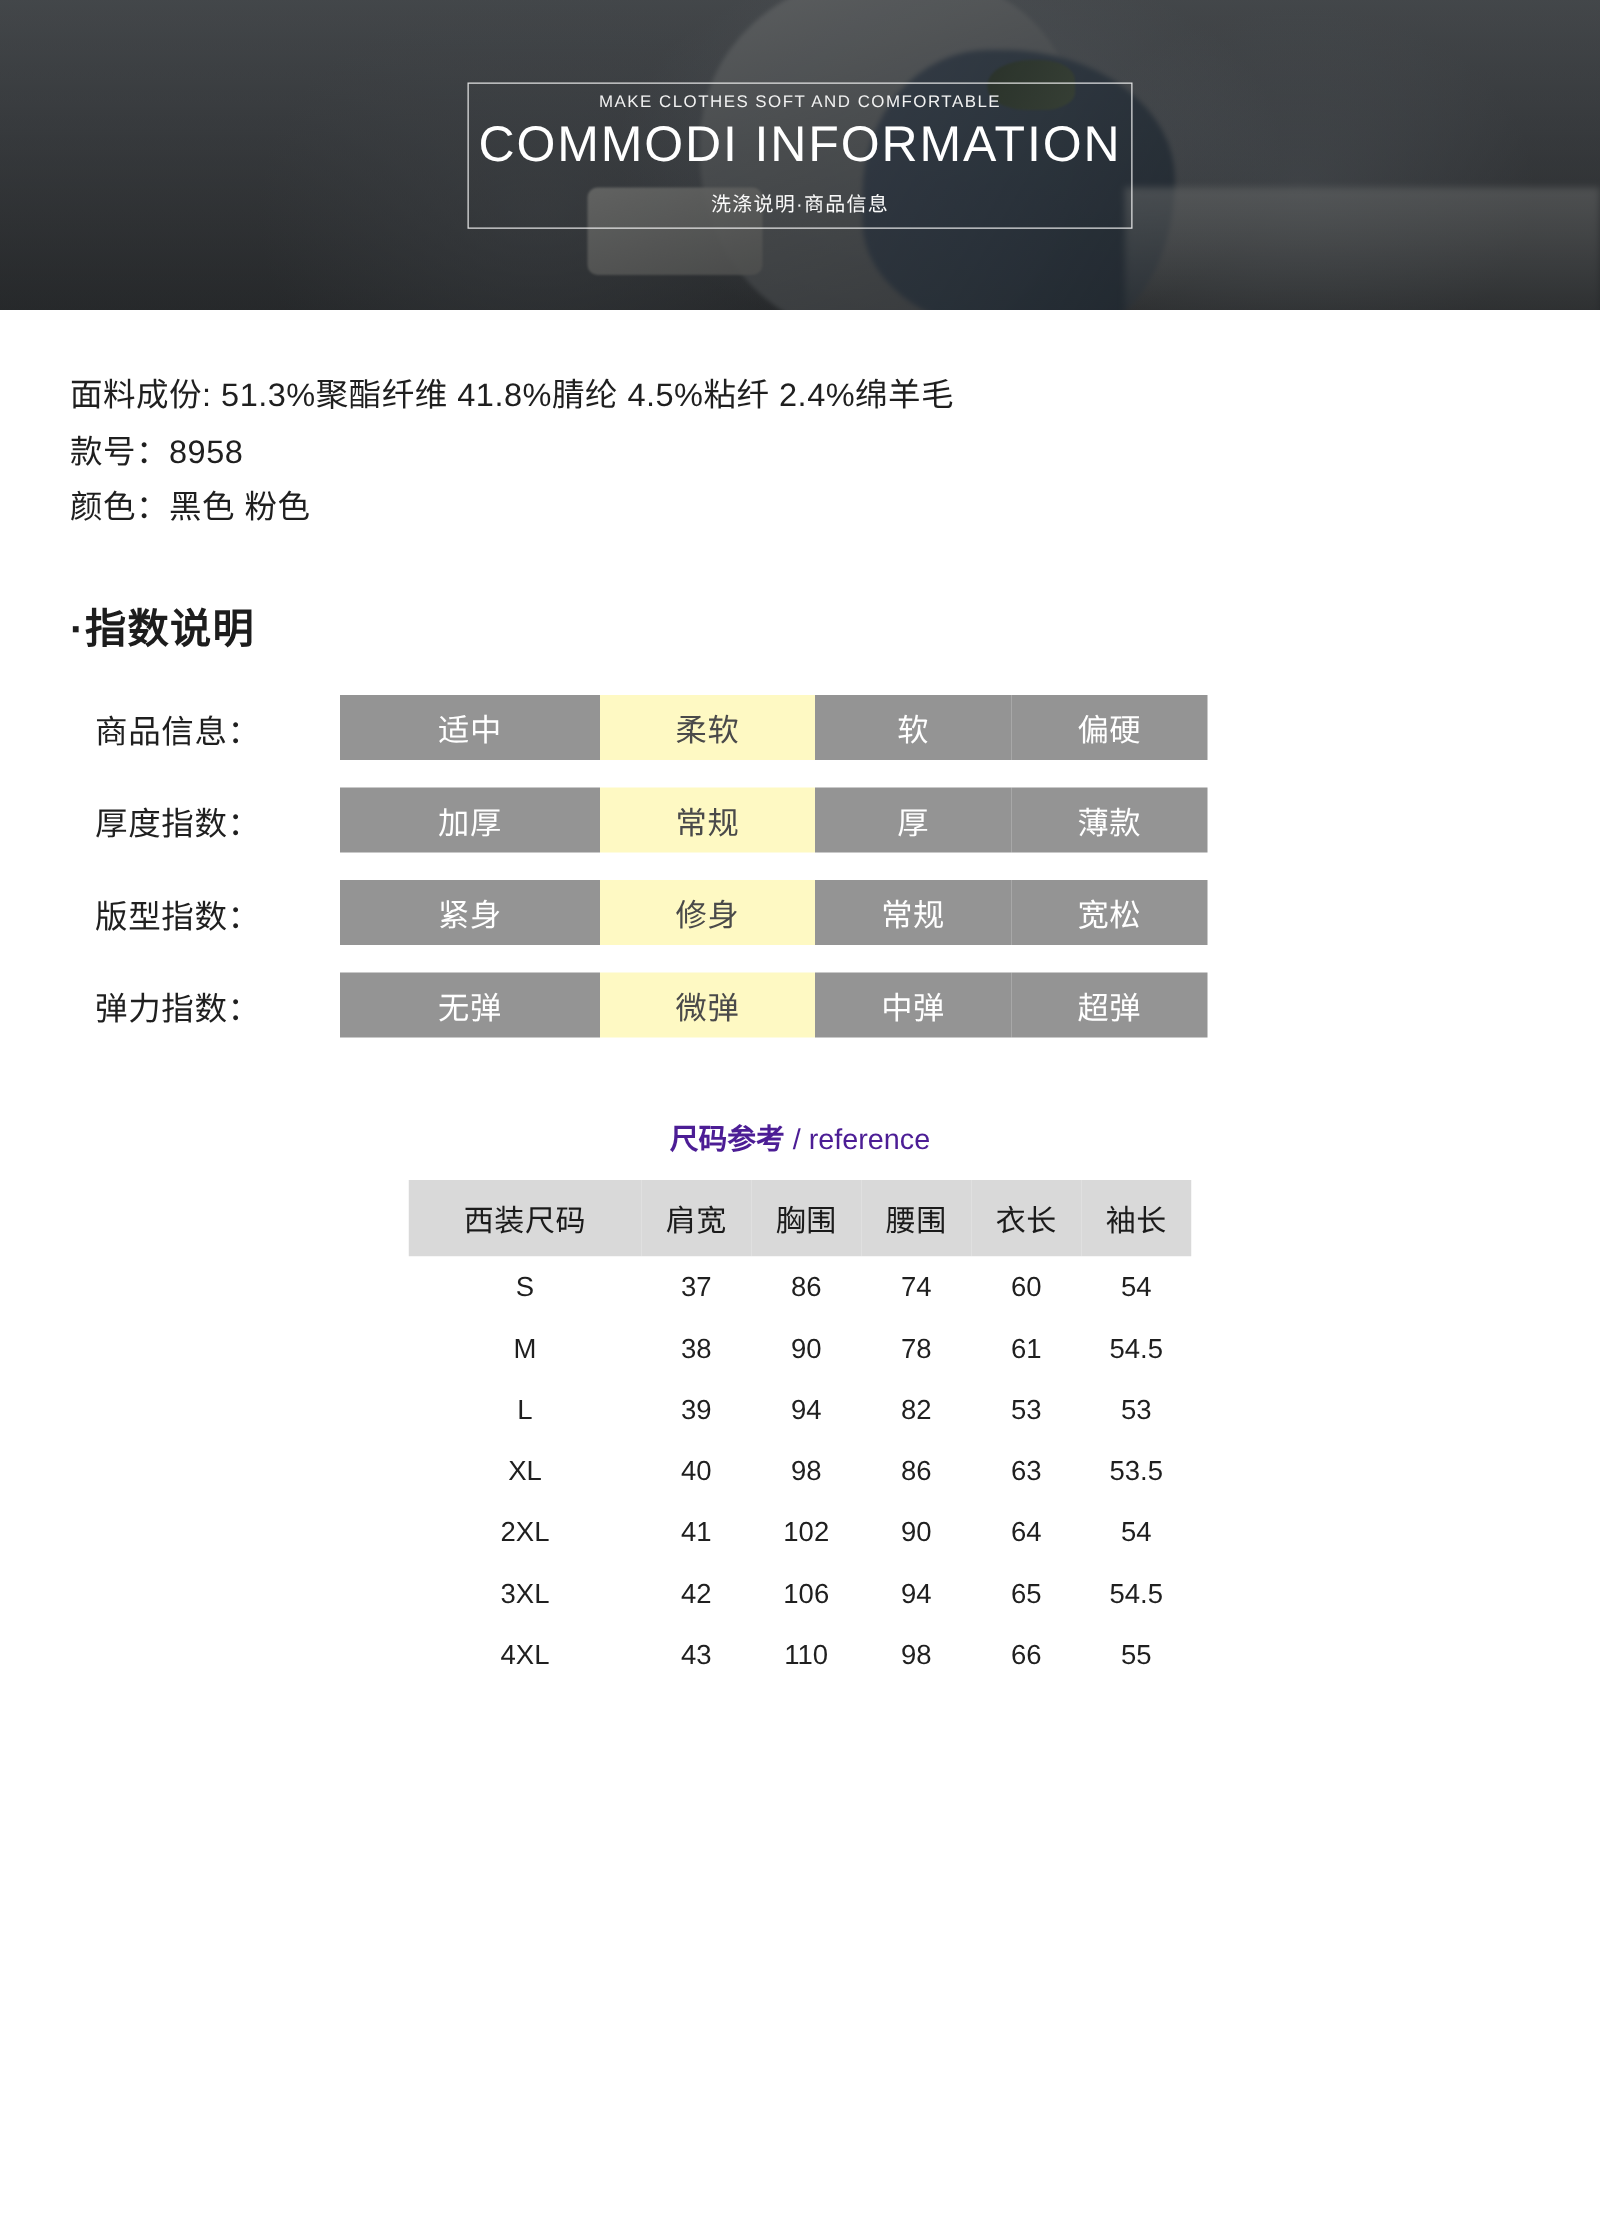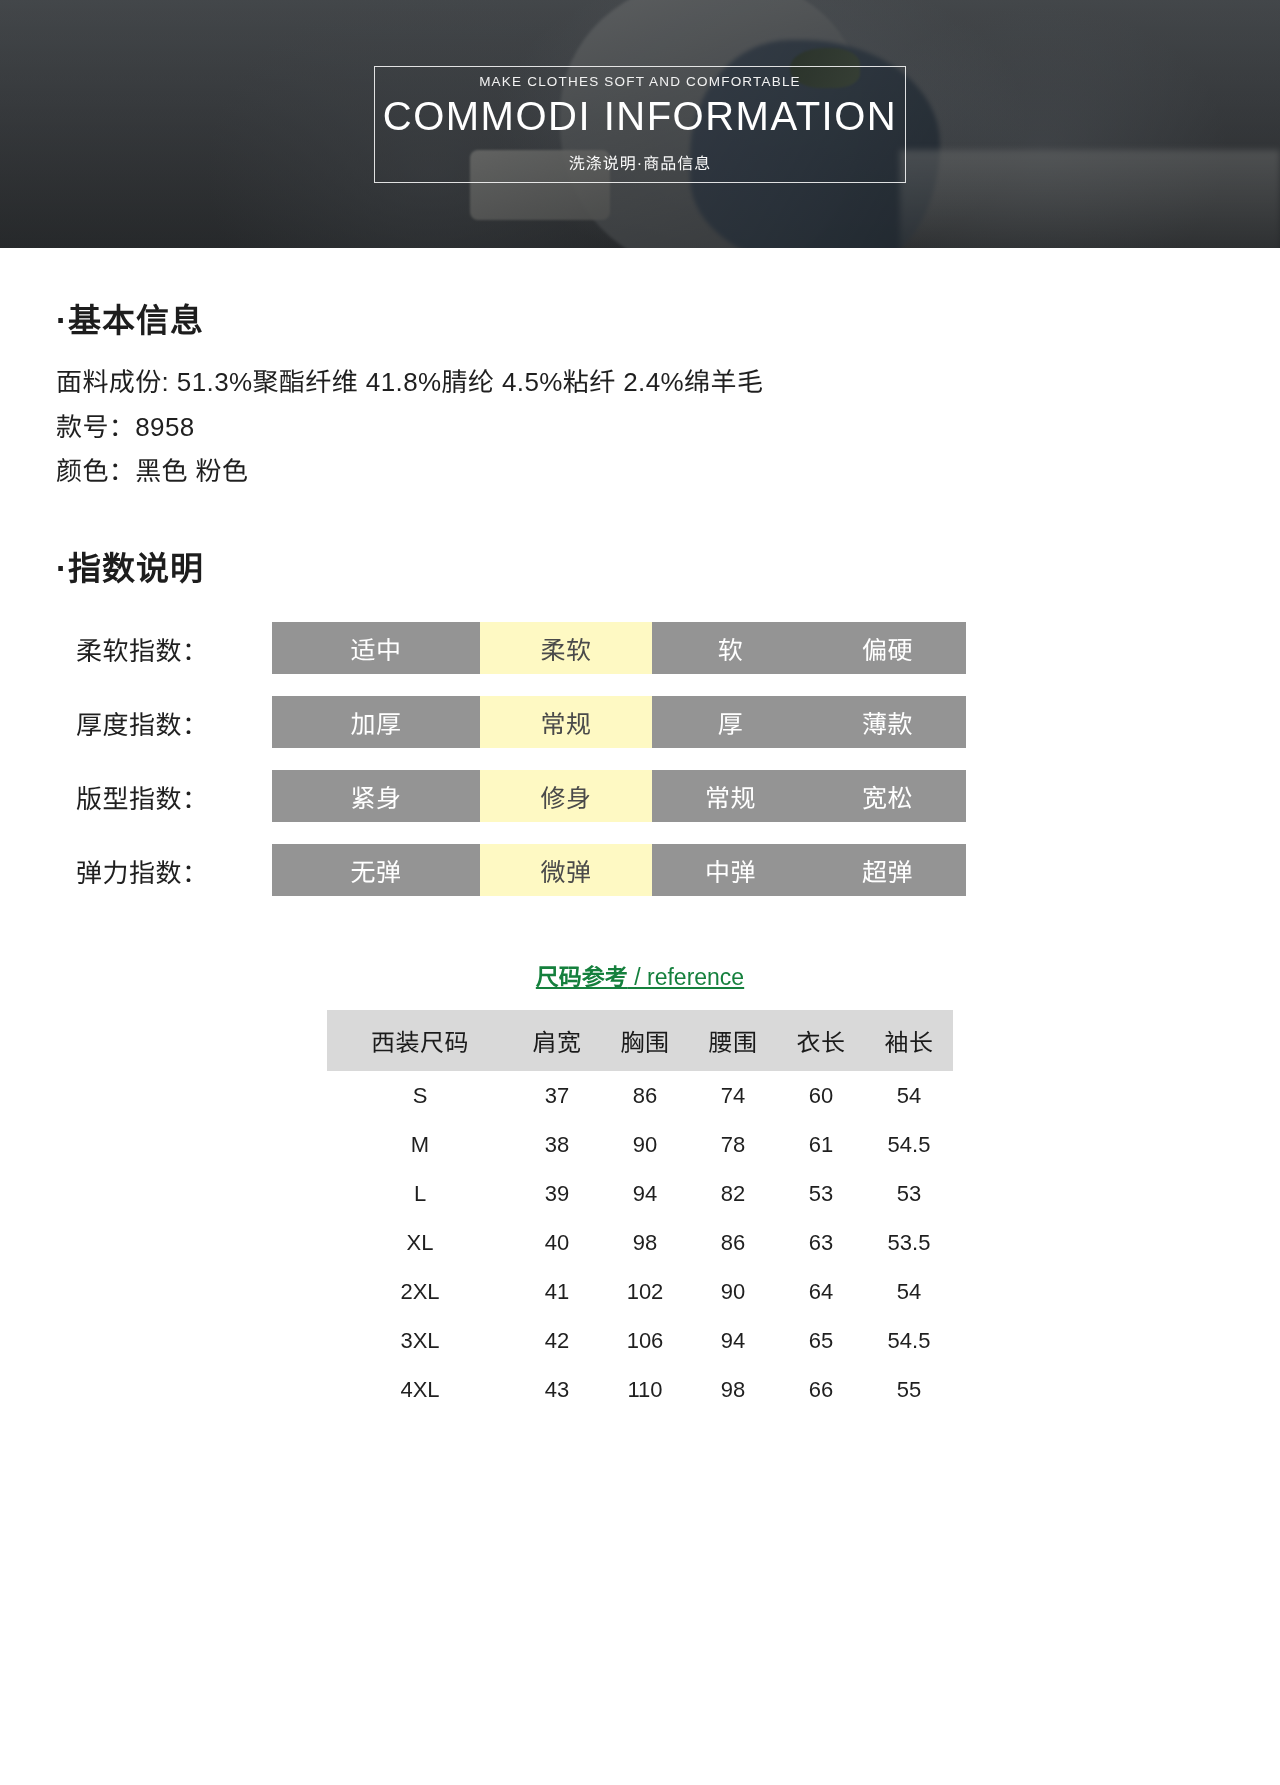--- a/index.html
+++ b/index.html
@@ -213,23 +213,22 @@
   .w-seg3 { width: 157px; }
   .w-seg4 { width: 157px; }
 
   
   .size-wrap {
     margin-top: 62px;
     text-align: center;
   }
   .size-heading {
     font-size: 23px;
-    color: #15803d;
+    color: #4c1d95;
     margin-bottom: 18px;
-    text-decoration: underline;
   }
   .size-heading .cn { font-weight: 700; }
   .size-heading .en { font-weight: 400; }
   table.size-table {
     border-collapse: collapse;
     margin: 0 auto;
     width: 626px;
   }
   table.size-table thead th {
     background: #d9d9d9;
@@ -270,35 +269,34 @@
       <div class="hero-kicker">MAKE CLOTHES SOFT AND COMFORTABLE</div>
       <div class="hero-title">COMMODI INFORMATION</div>
       <div class="hero-sub">洗涤说明·商品信息</div>
     </div>
   </div>
 </div>
 
 <div class="content">
 
   <div class="sec-basic">
-    <h2 class="section-title">·基本信息</h2>
     <div class="basic-lines">
       <div class="basic-line">面料成份: 51.3%聚酯纤维  41.8%腈纶  4.5%粘纤  2.4%绵羊毛</div>
       <div class="basic-line">款号：8958</div>
       <div class="basic-line">颜色：黑色  粉色</div>
     </div>
   </div>
 
   <div class="sec-index">
     <h2 class="section-title">·指数说明</h2>
 
     <div class="index-table">
 
       <div class="index-row">
-        <div class="index-label">柔软指数：</div>
+        <div class="index-label">商品信息：</div>
         <div class="index-bar">
           <div class="opt on w-seg1">适中</div>
           <div class="opt off w-seg2">柔软</div>
           <div class="opt on w-seg3">软</div>
           <div class="opt on w-seg4">偏硬</div>
         </div>
       </div>
 
       <div class="index-row">
         <div class="index-label">厚度指数：</div>

